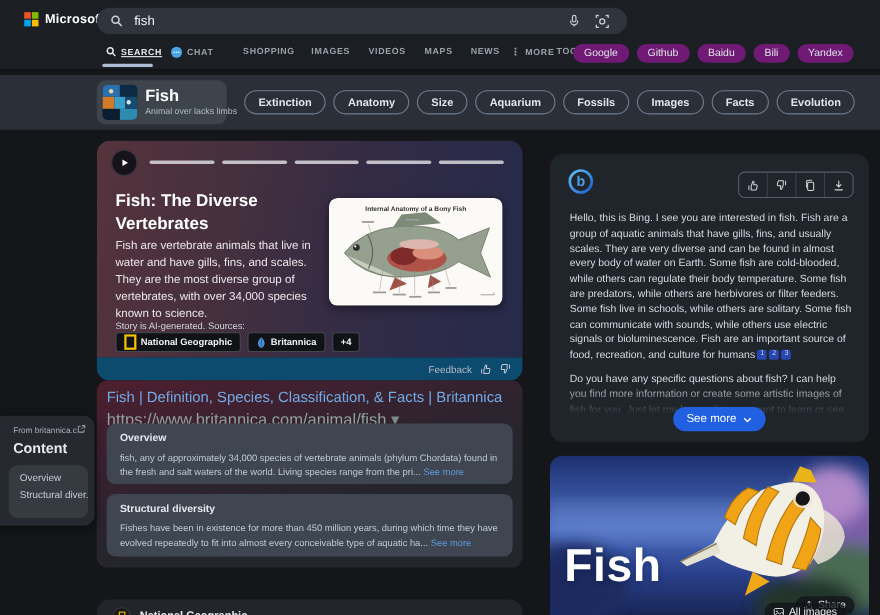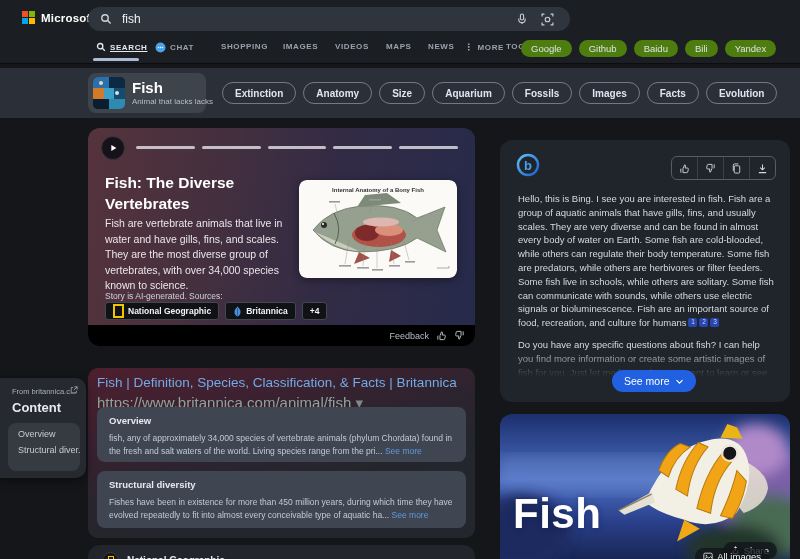--- a/index.html
+++ b/index.html
@@ -9,44 +9,44 @@
   
   .topbar{position:absolute;left:0;top:0;width:800px;height:63px;background:#1b1e23;border-bottom:1px solid #0c0d10;}
   .mslogo{display:inline-grid;grid-template-columns:6px 6px;grid-template-rows:6px 6px;gap:1px;}
   .mslogo i{display:block;}
   .brand-text{font-size:11.5px;font-weight:600;color:#fff;letter-spacing:.2px;}
   .searchbox{position:absolute;left:88px;top:7px;width:482px;height:24px;background:#2f353d;border-radius:13px;display:flex;align-items:center;}
   .query{font-size:12px;color:#f1f3f5;margin-left:10px;}
   .nav-item{position:absolute;top:42px;font-size:8px;font-weight:700;letter-spacing:.6px;color:#9aa2ac;display:flex;align-items:center;gap:4px;cursor:pointer;}
   .nav-item.active{color:#e8eaed;}
   .nav-underline{position:absolute;left:93px;top:58px;width:46px;height:2.5px;background:#aebbd6;border-radius:2px;}
-  .engine-pill{height:17px;padding:0 10px;background:#4d7c0f;border-radius:9px;font-size:9.5px;color:#dfe3e8;display:inline-flex;align-items:center;}
+  .engine-pill{height:17px;padding:0 10px;background:#701a75;border-radius:9px;font-size:9.5px;color:#dfe3e8;display:inline-flex;align-items:center;}
   
   .subheader{position:absolute;left:0;top:68px;width:800px;height:50px;background:#2b3038;}
   .entity-box{position:absolute;left:88px;top:5px;width:118px;height:40px;background:#3e444c;border-radius:8px;display:flex;align-items:center;}
   .e-title{font-size:15px;font-weight:600;color:#fff;line-height:16px;}
   .e-sub{font-size:8px;color:#b4bcc6;margin-top:1px;white-space:nowrap;}
   .chips{position:absolute;left:222px;top:14px;display:flex;gap:7px;}
   .chip{height:20px;padding:0 12px;border:1px solid rgba(160,185,210,.55);border-radius:12px;font-size:10px;color:#dde6f0;display:inline-flex;align-items:center;cursor:pointer;font-weight:bold;}
   
   .story-card{position:absolute;left:88px;top:128px;width:387px;height:218px;border-radius:12px;overflow:hidden;background:#23262c;}
   .story-grad{position:absolute;inset:0 0 21px 0;background:linear-gradient(100deg,#55333c 0%,#46303e 30%,#322b45 62%,#262a4b 100%);}
-  .story-footer{position:absolute;left:0;bottom:0;width:100%;height:21px;background:#000000;display:flex;align-items:center;justify-content:flex-end;gap:7px;padding-right:10px;box-sizing:border-box;}
+  .story-footer{position:absolute;left:0;bottom:0;width:100%;height:21px;background:#0c4a6e;display:flex;align-items:center;justify-content:flex-end;gap:7px;padding-right:10px;box-sizing:border-box;}
   .play-btn{position:absolute;left:13px;top:8px;width:22px;height:22px;border-radius:50%;background:#15121a;border:1px solid #3a3340;display:flex;align-items:center;justify-content:center;cursor:pointer;}
   .progress{position:absolute;left:48px;top:18px;width:322px;display:flex;gap:7px;}
   .progress i{flex:1;height:2.5px;background:#d9d8de;opacity:.85;border-radius:2px;}
   .story-title{position:absolute;left:17px;top:44px;width:190px;font-size:15.5px;font-weight:700;line-height:21px;color:#fff;}
   .story-body{position:absolute;left:17px;top:88px;width:192px;font-size:10.5px;line-height:15.5px;color:#eae6ea;}
   .src-label{position:absolute;left:17px;top:163px;font-size:8.5px;color:#d0d3da;}
   .badges{position:absolute;left:17px;top:174px;display:flex;gap:6px;}
   .badge{height:16px;padding:0 7px;background:#101216;border:1px solid #43484f;border-radius:3px;display:inline-flex;align-items:center;gap:4px;font-size:8.5px;font-weight:700;color:#f0f2f4;cursor:pointer;}
   .anatomy{position:absolute;left:211px;top:52px;width:158px;height:98px;border-radius:8px;overflow:hidden;box-shadow:0 2px 8px rgba(0,0,0,.4);}
   .feedback-label{font-size:9px;color:#b7bcc4;}
   
-  .brit-card{position:absolute;left:88px;top:368px;width:387px;height:170px;border-radius:10px;overflow:hidden;
+  .brit-card{position:absolute;left:88px;top:346px;width:387px;height:170px;border-radius:10px;overflow:hidden;
     background:linear-gradient(165deg,#4d1f2e 0%,#3c2130 26%,#2a242e 48%,#23262c 70%);}
   .brit-title{position:absolute;left:9px;top:7px;font-size:13.5px;color:#72aae6;cursor:pointer;}
   .brit-url{position:absolute;left:9px;top:26px;font-size:15px;color:#8fa39b;}
   .subcard{position:absolute;left:9px;width:369px;background:#3f4652;border-radius:8px;box-sizing:border-box;padding:8px 12px;}
   .sec-head{font-size:9.5px;font-weight:700;color:#e6eaef;margin-bottom:6px;}
   .sec-text{font-size:8.5px;line-height:13px;color:#c2cad6;}
   .see-more{color:#5f9bdc;cursor:pointer;}
   
   .ng-card{position:absolute;left:88px;top:545px;width:387px;height:30px;border-radius:12px;background:#22252b;display:flex;align-items:center;gap:8px;padding-left:14px;box-sizing:border-box;}
   .ng-title{font-size:10px;font-weight:700;color:#e8eaed;}
@@ -175,21 +175,21 @@
             <rect x="11" y="11" width="10" height="11" fill="#3aa0c8"></rect>
             <rect x="21" y="11" width="11" height="11" fill="#184a6e"></rect>
             <rect x="0" y="22" width="16" height="10" fill="#0a1e30"></rect>
             <rect x="16" y="22" width="16" height="10" fill="#2f8ab0"></rect>
             <circle cx="8" cy="6" r="2" fill="#e8d8a8"></circle>
             <circle cx="24" cy="16" r="2" fill="#cfe6f2"></circle>
           </svg>
       </span>
       <span style="margin-left:7px;">
         <div class="e-title">Fish</div>
-        <div class="e-sub">Animal that lacks lacks</div>
+        <div class="e-sub">Animal over lacks limbs</div>
       </span>
     </div>
     <div class="chips">
       <span class="chip">Extinction</span>
       <span class="chip">Anatomy</span>
       <span class="chip">Size</span>
       <span class="chip">Aquarium</span>
       <span class="chip">Fossils</span>
       <span class="chip">Images</span>
       <span class="chip">Facts</span>

